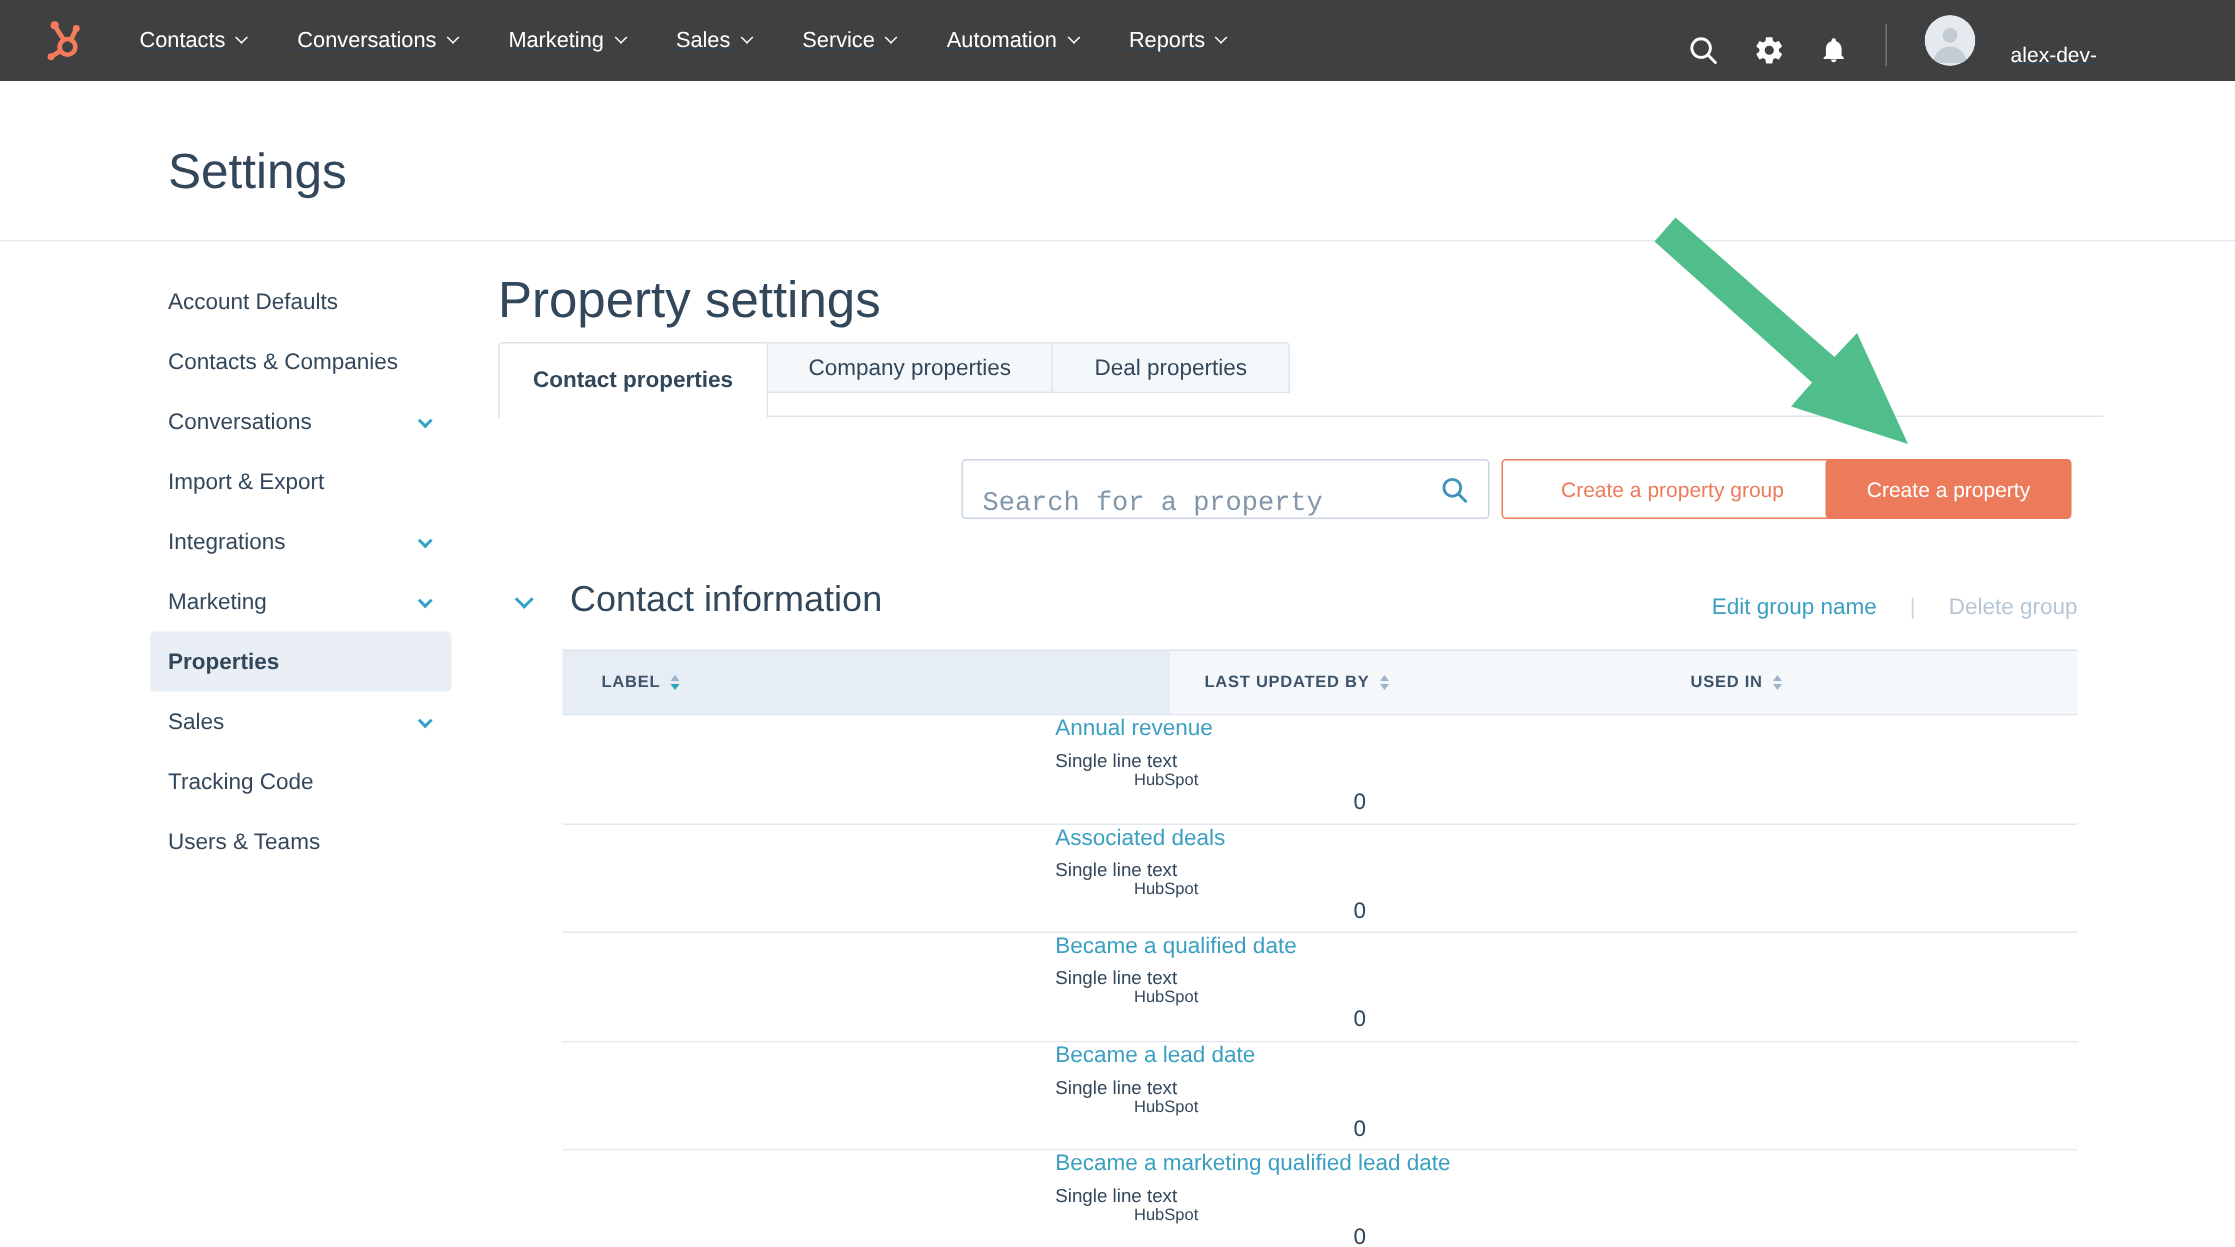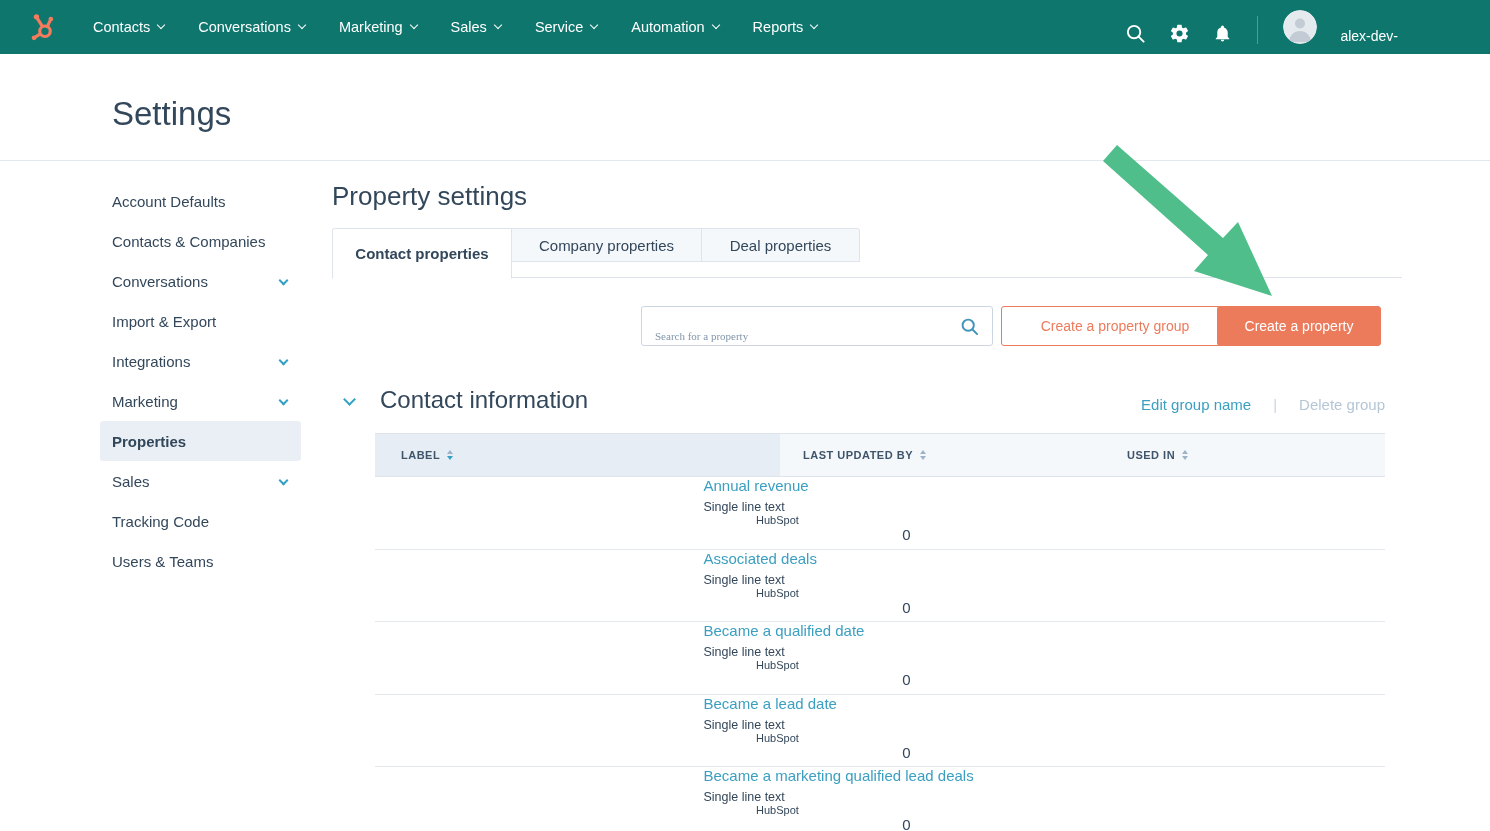--- a/index.html
+++ b/index.html
@@ -4,21 +4,21 @@
 <style>
   * { margin:0; padding:0; box-sizing:border-box; }
   html,body { width:1490px; height:831px; }
   body {
     position:relative; overflow:hidden; background:#fff;
     font-family:"Liberation Sans", sans-serif; color:#33475b;
   }
 
   
   .topnav { position:absolute; top:0; left:0; width:1490px; height:54px;
-    background:#0f766e; display:flex; align-items:center; z-index:10; }
+    background:#404040; display:flex; align-items:center; z-index:10;text-decoration:underline; }
   .logo { margin-left:27px; display:flex; align-items:center; }
   .nav-items { display:flex; margin-left:36px; gap:34px; }
   .nav-item { display:flex; align-items:center; gap:8px; color:#fff;
     font-size:14.5px; cursor:pointer; white-space:nowrap; }
   .chev { display:inline-block; width:6px; height:6px;
     border-right:1.5px solid currentColor; border-bottom:1.5px solid currentColor;
     transform:rotate(45deg); margin-top:-4px; }
   .nav-right { margin-left:auto; margin-right:92px; display:flex; align-items:flex-end; gap:23px; }
   .nav-icon { display:flex; align-items:center; cursor:pointer; }
   .nav-divider { width:1px; height:28px; background:rgba(255,255,255,.28); margin:0 2px; }
@@ -30,37 +30,37 @@
   .header-divider { position:absolute; left:0; top:160px; width:1490px; height:1px; background:#e3e8ee; }
 
   
   .sidebar { position:absolute; left:100px; top:181px; width:201px; }
   .side-item { height:40px; display:flex; align-items:center; justify-content:space-between;
     padding:0 14px 0 12px; font-size:15px; color:#33475b; border-radius:3px; cursor:pointer; }
   .side-item.active { background:#eaeff5; font-weight:bold; }
   .chev-teal { width:7px; height:7px; border-width:2px; color:#31a2c5; margin-top:-2px; }
 
   
-  .main-heading { position:absolute; left:332px; top:181px; font-size:26px; font-weight:400; color:#33475b; }
+  .main-heading { position:absolute; left:332px; top:181px; font-size:34px; font-weight:400; color:#33475b; }
 
   .tabline { position:absolute; left:332px; top:277px; width:1070px; height:1px; background:#dfe3eb; z-index:1; }
   .tabs { position:absolute; left:332px; top:228px; display:flex; z-index:2; }
   .tab { height:34px; display:flex; align-items:center; justify-content:center;
     font-size:15px; color:#33475b; background:#f5f8fa;
     border:1px solid #dfe3eb; border-left:none; cursor:pointer; }
   .tab:first-child { border-left:1px solid #dfe3eb; border-top-left-radius:3px; }
   .tab:last-child { border-top-right-radius:3px; }
   .tab-w1 { width:180px; } .tab-w2 { width:190px; } .tab-w3 { width:158px; }
   .tab.active { background:#fff; font-weight:bold; border-bottom:1px solid #fff; height:51px; }
 
   .search-box { position:absolute; left:641px; top:306px; width:352px; height:40px;
     border:1px solid #cbd6e2; border-radius:3px; background:#fff;
     display:flex; align-items:center; padding:0 13px; }
-  .search-box input { border:none; outline:none; flex:1; font-size:11px;
-    font-family:Liberation Serif, serif; color:#33475b; background:transparent;margin-top:20px; }
+  .search-box input { border:none; outline:none; flex:1; font-size:18px;
+    font-family:Liberation Mono, monospace; color:#33475b; background:transparent;margin-top:20px; }
   .search-box input::placeholder { color:#8296ab; }
 
   .btn { position:absolute; top:306px; height:40px; border-radius:3px; font-size:14px;
     font-family:"Liberation Sans", sans-serif; cursor:pointer; }
   .btn-outline { left:1001px; width:228px; background:#fff; border:1px solid #ec7b5c; color:#ec7b5c; }
   .btn-solid { left:1217px; width:164px; background:#ec7b5c; border:1px solid #ec7b5c; color:#fff; }
 
   .group-chevron { position:absolute; left:345px; top:395px; width:9px; height:9px;
     border-right:2.4px solid #31a2c5; border-bottom:2.4px solid #31a2c5;
     transform:rotate(45deg); cursor:pointer; }
@@ -303,21 +303,21 @@
   <div class="trow">
     <div class="td-label">
       <div class="prop-link">Became a lead date</div>
       <div class="prop-type">Single line text</div>
     </div>
     <div class="td-updated">HubSpot</div>
     <div class="td-used">0</div>
   </div>
   <div class="trow">
     <div class="td-label">
-      <div class="prop-link">Became a marketing qualified lead deals</div>
+      <div class="prop-link">Became a marketing qualified lead date</div>
       <div class="prop-type">Single line text</div>
     </div>
     <div class="td-updated">HubSpot</div>
     <div class="td-used">0</div>
   </div>
 </div>
 
 <svg class="arrow-overlay" viewBox="0 0 1490 831">
   <polygon points="1117,145 1223,238 1238,222 1272,296 1194,271 1208,255 1103,161" fill="#4fbe8b"></polygon>
 </svg>

